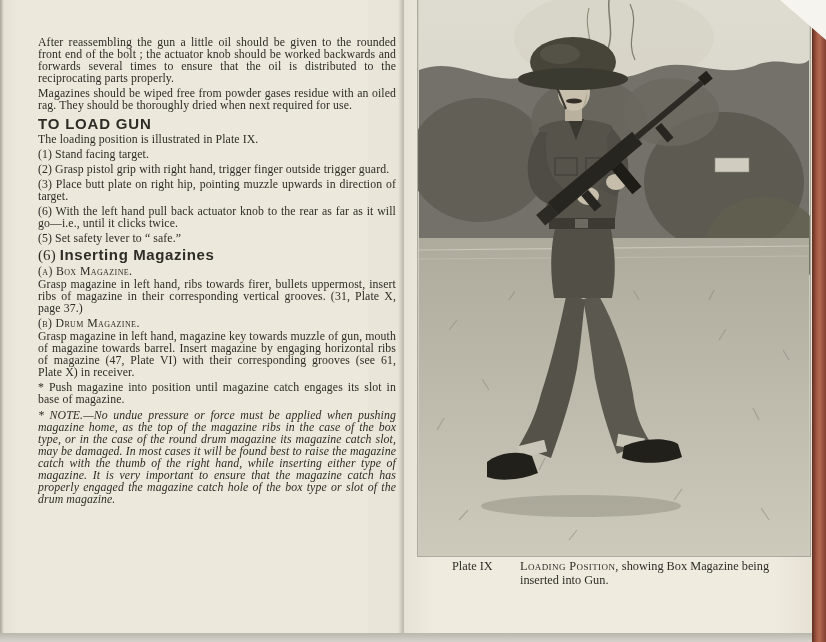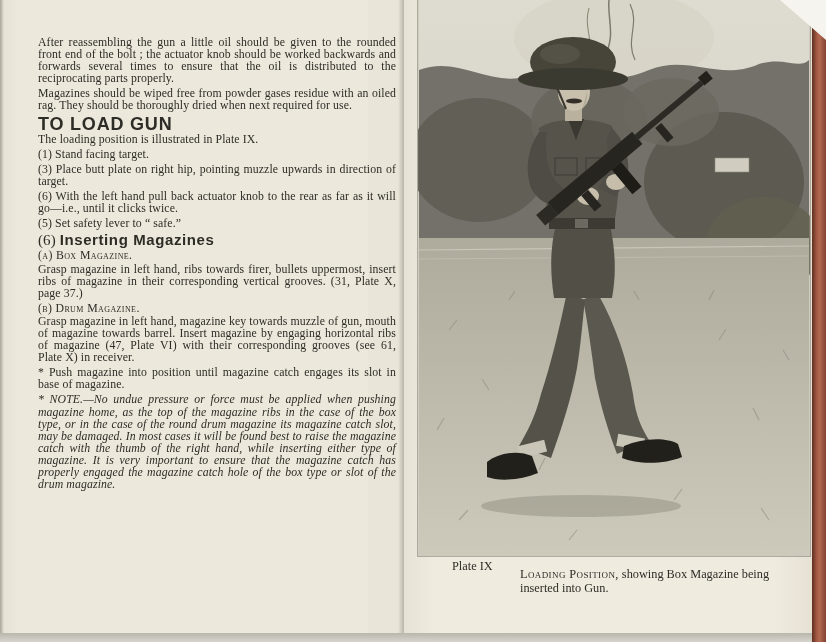--- a/index.html
+++ b/index.html
@@ -18,21 +18,21 @@
   .left-edge-shade{position:absolute;left:0;top:0;width:4px;height:642px;
     background:linear-gradient(90deg,rgba(60,55,45,.35),rgba(60,55,45,0));}
   .text-col{
     position:absolute;left:38px;top:36px;width:358px;
     font-size:11.8px;line-height:12.1px;text-align:justify;
     letter-spacing:.1px;
   }
   .text-col p{margin:0 0 3px 0;}
   .h-sans{
     font-family:"Liberation Sans", sans-serif;font-weight:bold;
-    font-size:18px;letter-spacing:.8px;margin:6px 0 3px 0;text-align:left;
+    font-size:15px;letter-spacing:.8px;margin:6px 0 3px 0;text-align:left;
   }
   .h-insert{margin:5px 0 2px 0;text-align:left;font-size:15px;}
   .h-insert .num{font-family:"Liberation Serif",serif;font-weight:normal;}
   .h-insert .ttl{font-family:"Liberation Sans",sans-serif;font-weight:bold;letter-spacing:.6px;}
   .sc{font-variant:small-caps;letter-spacing:.4px;}
   .subhead{margin:3px 0 1px 0 !important;text-align:left;}
   .note{font-style:italic;}
   .pagenum{margin-top:10px;text-align:left;font-size:11.5px;letter-spacing:1px;}
   
   .gutter{
@@ -52,21 +52,21 @@
   .photo{
     position:absolute;left:14px;top:0;width:392px;height:556px;
     box-shadow:0 0 0 1px rgba(60,55,45,.35);
     background:#cfccc0;
   }
   .caption{
     position:absolute;left:40px;top:560px;width:350px;
     font-size:12.3px;line-height:13.5px;
   }
   .caption .plate{position:absolute;left:8px;top:0;}
-  .caption .ctext{position:absolute;left:76px;top:8px;width:268px;text-align:left;}
+  .caption .ctext{position:absolute;left:76px;top:0;width:268px;text-align:left;}
   
   .cover-edge{
     position:absolute;right:0;top:0;width:14px;height:642px;
     background:linear-gradient(90deg,#5f2e20 0,#a65a45 35%,#b06a52 55%,#83402f 100%);
   }
   .corner-highlight{
     position:absolute;right:0;top:0;width:46px;height:40px;
     background:#f6f4ee;
     clip-path:polygon(100% 0, 0 0, 100% 100%);
   }
@@ -85,20 +85,21 @@
     <div class="text-col">
 
       <p>After reassembling the gun a little oil should be given to the rounded front end of the bolt ; the actuator knob should be worked backwards and forwards several times to ensure that the oil is distributed to the reciprocating parts properly.</p>
       <p>Magazines should be wiped free from powder gases residue with an oiled rag. They should be thoroughly dried when next required for use.</p>
 
       <div class="h-sans">TO LOAD GUN</div>
 
       <p>The loading position is illustrated in Plate IX.</p>
 
       <p>(1) Stand facing target.</p>
+      <p>(2) Grasp pistol grip with right hand, trigger finger outside trigger guard.</p>
       <p>(3) Place butt plate on right hip, pointing muzzle upwards in direction of target.</p>
       <p>(6) With the left hand pull back actuator knob to the rear as far as it will go—i.e., until it clicks twice.</p>
       <p>(5) Set safety lever to “ safe.”</p>
 
       <div class="h-insert">
         <span class="num">(6)</span>
         <span class="ttl">Inserting Magazines</span>
       </div>
 
       <p class="subhead">

